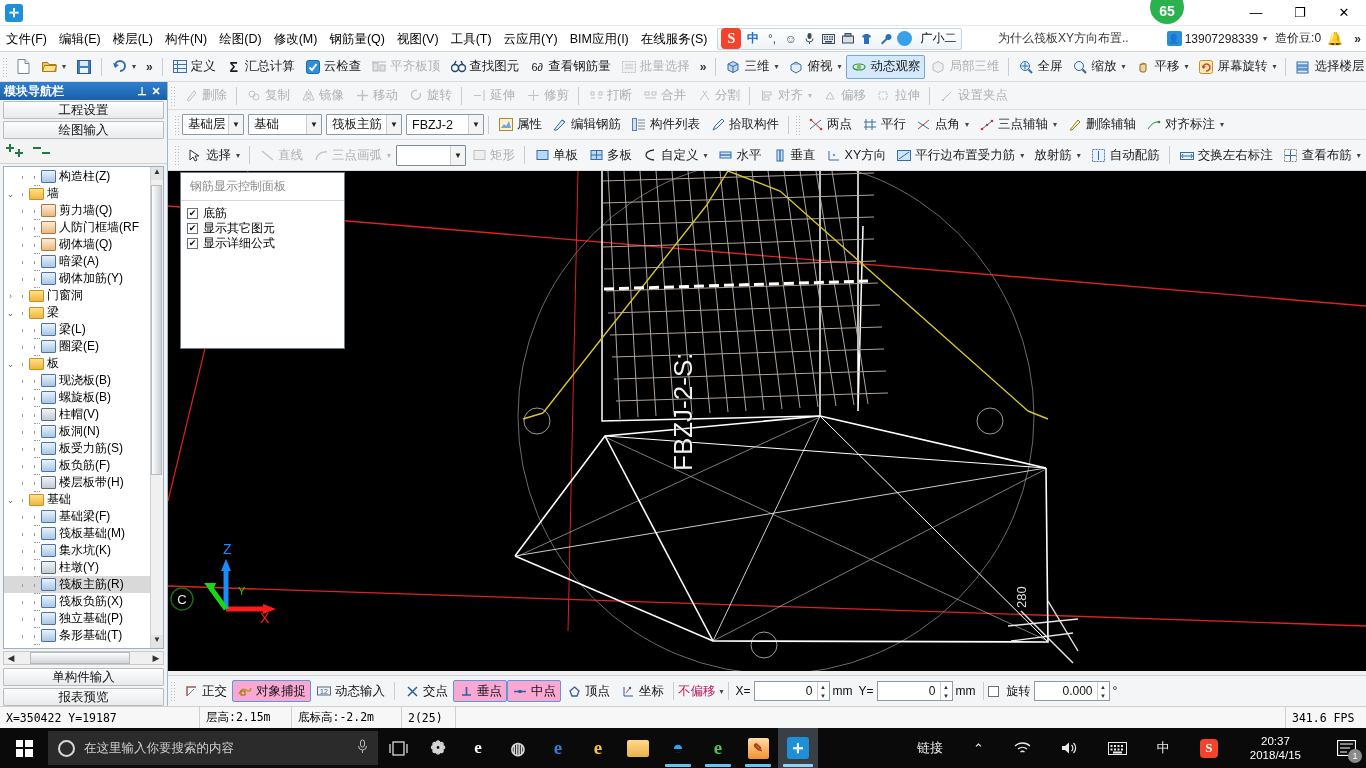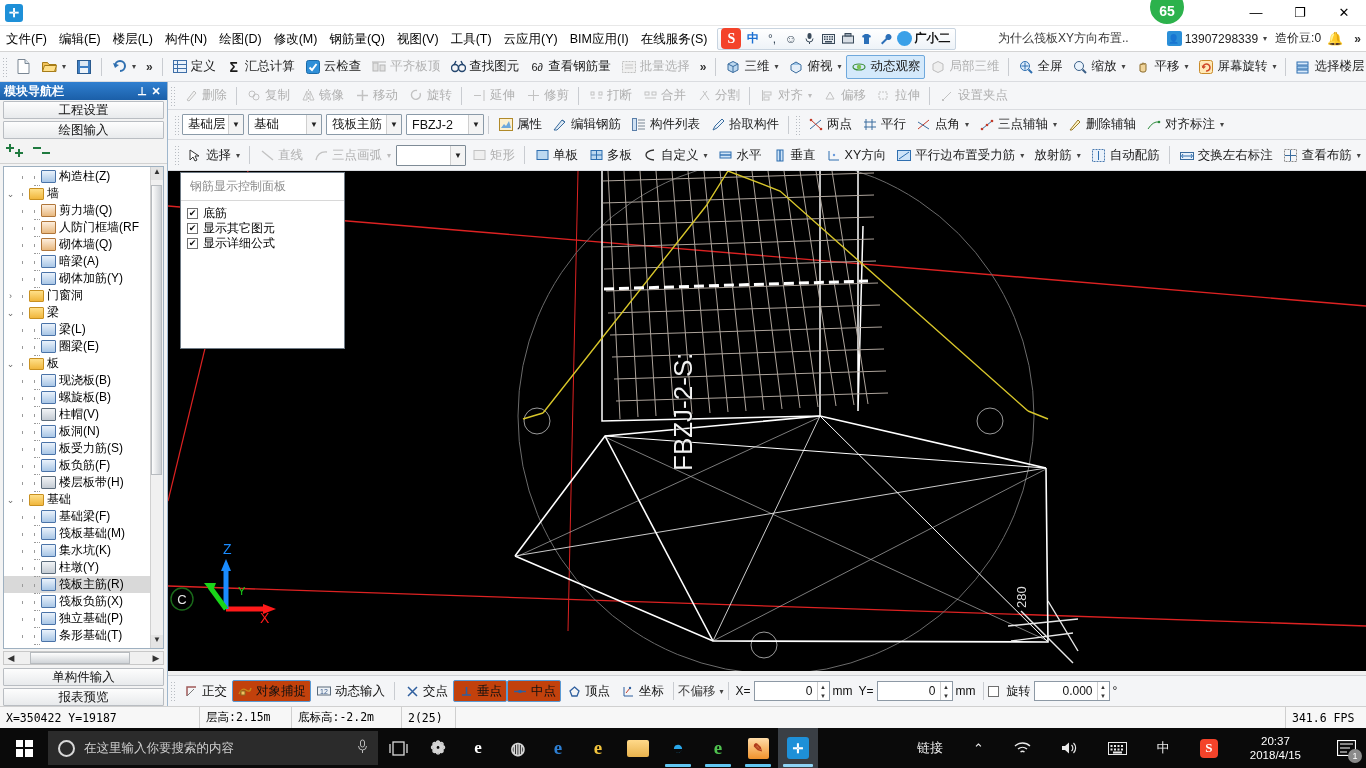--- a/index.html
+++ b/index.html
@@ -222,21 +222,21 @@
   
   .snapbar {
     position: absolute; left: 168px; top: 675px; width: 1198px; height: 31px;
     background: #f4f5f7; border-top: 1px solid #cfd2d6;
     display: flex; align-items: center; overflow: hidden;
   }
   .snap-item {
     display:flex; align-items:center; gap:3px; height:22px; padding:0 4px;
     font-size:12.5px; color:#111; border:1px solid transparent; border-radius:2px; flex:none;
   }
-  .snap-item.on { background:#c2410c; border-color:#5b9bd5; }
+  .snap-item.on { background:#f9a8d4; border-color:#5b9bd5; }
   .spin {
     display:flex; align-items:center; height:20px; border:1px solid #8d99a5;
     background:#fff; flex:none;
   }
   .spin .sv { width: 62px; text-align:right; padding-right:4px; font-size:12px; color:#111; }
   .spin .sb { width:12px; height:18px; display:flex; flex-direction:column;
     justify-content:space-around; align-items:center; border-left:1px solid #cfcfcf; }
   .spin .sb i { font-size:6px; font-style:normal; line-height:6px; color:#333; }
   .unit { font-size:12px; color:#111; margin:0 3px; flex:none; }
 
@@ -380,21 +380,21 @@
       <div class="ime-ico">
         <svg width="11" height="12" viewBox="0 0 11 12">
             <path d="M4 1 L1 3 L2 5 L3 4 L3 11 L8 11 L8 4 L9 5 L10 3 L7 1 Z" fill="#2b6fb8"></path>
           </svg>
       </div>
       <div class="ime-ico">
         <svg width="12" height="12" viewBox="0 0 12 12">
             <path d="M8.5 1a3 3 0 0 0-2.7 4.3L1 10.1 2.4 11.5 7.2 6.7A3 3 0 1 0 8.5 1z" fill="#2b6fb8"></path>
           </svg>
       </div>
-      <div class="ime-ico" style="gap:2px; width:auto; padding:0 2px; display:flex;font-weight:bold;">
+      <div class="ime-ico" style="gap:8px; width:auto; padding:0 2px; display:flex;">
         <span class="ime-ball"></span>
         <span style="font-size:12px;color:#111;">广小二</span>
       </div>
     </div>
 
     <div style="flex:1;"></div>
     <div class="tip-text">为什么筏板XY方向布置..</div>
     <div style="width:38px;"></div>
     <div class="acct">
       <span class="acct-ico">👤</span>
@@ -1442,21 +1442,21 @@
         <svg width="13" height="13" viewBox="0 0 13 13">
             <path d="M2 11 L2 2 M2 11 L11 11" stroke="#2f5f9f"></path>
             <path d="M4 8 L8 3" stroke="#c23b2a"></path>
             <circle cx="8" cy="3" r="1.2" fill="#2f5f9f"></circle>
           </svg>
       </span>
         <span>坐标</span>
     </div>
     <div class="sep"></div>
     <div style="display:flex;align-items:center;gap:2px;flex:none;">
-      <span style="font-size:12.5px;color:#404040;">不偏移</span>
+      <span style="font-size:12.5px;color:#be185d;">不偏移</span>
       <span class="caret">▾</span>
     </div>
     <div class="sep"></div>
     <span class="unit">X=</span>
     <div class="spin">
       <span class="sv">0</span>
       <span class="sb">
           <i>▲</i>
           <i>▼</i>
         </span>

